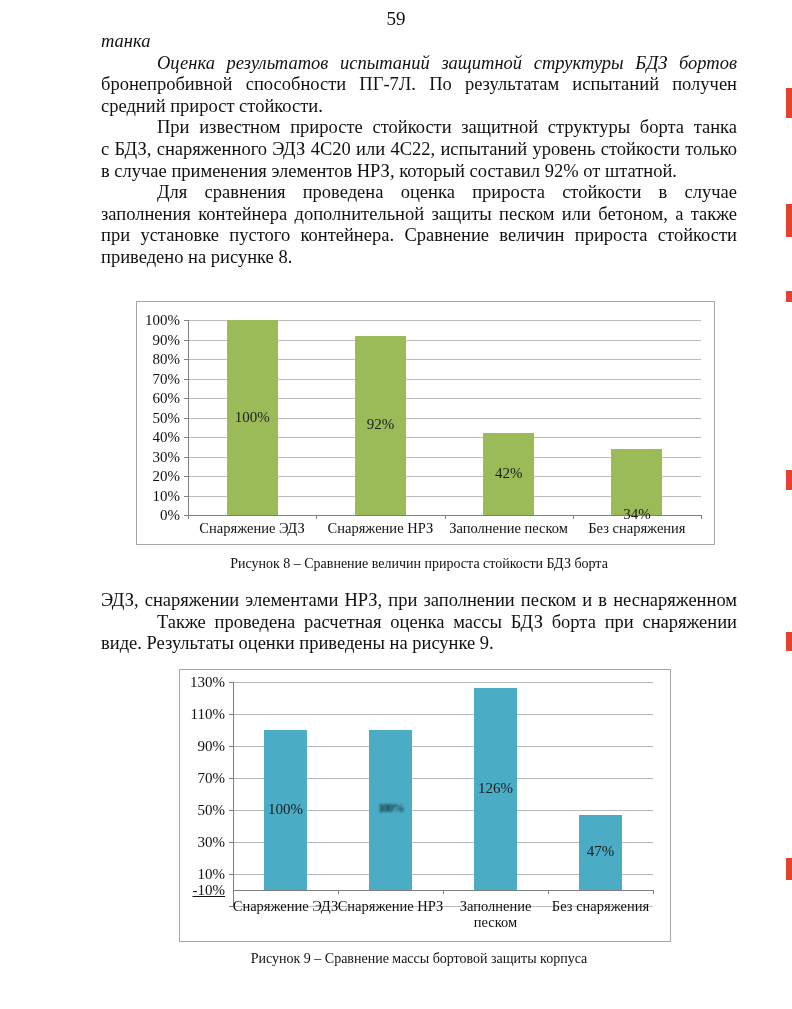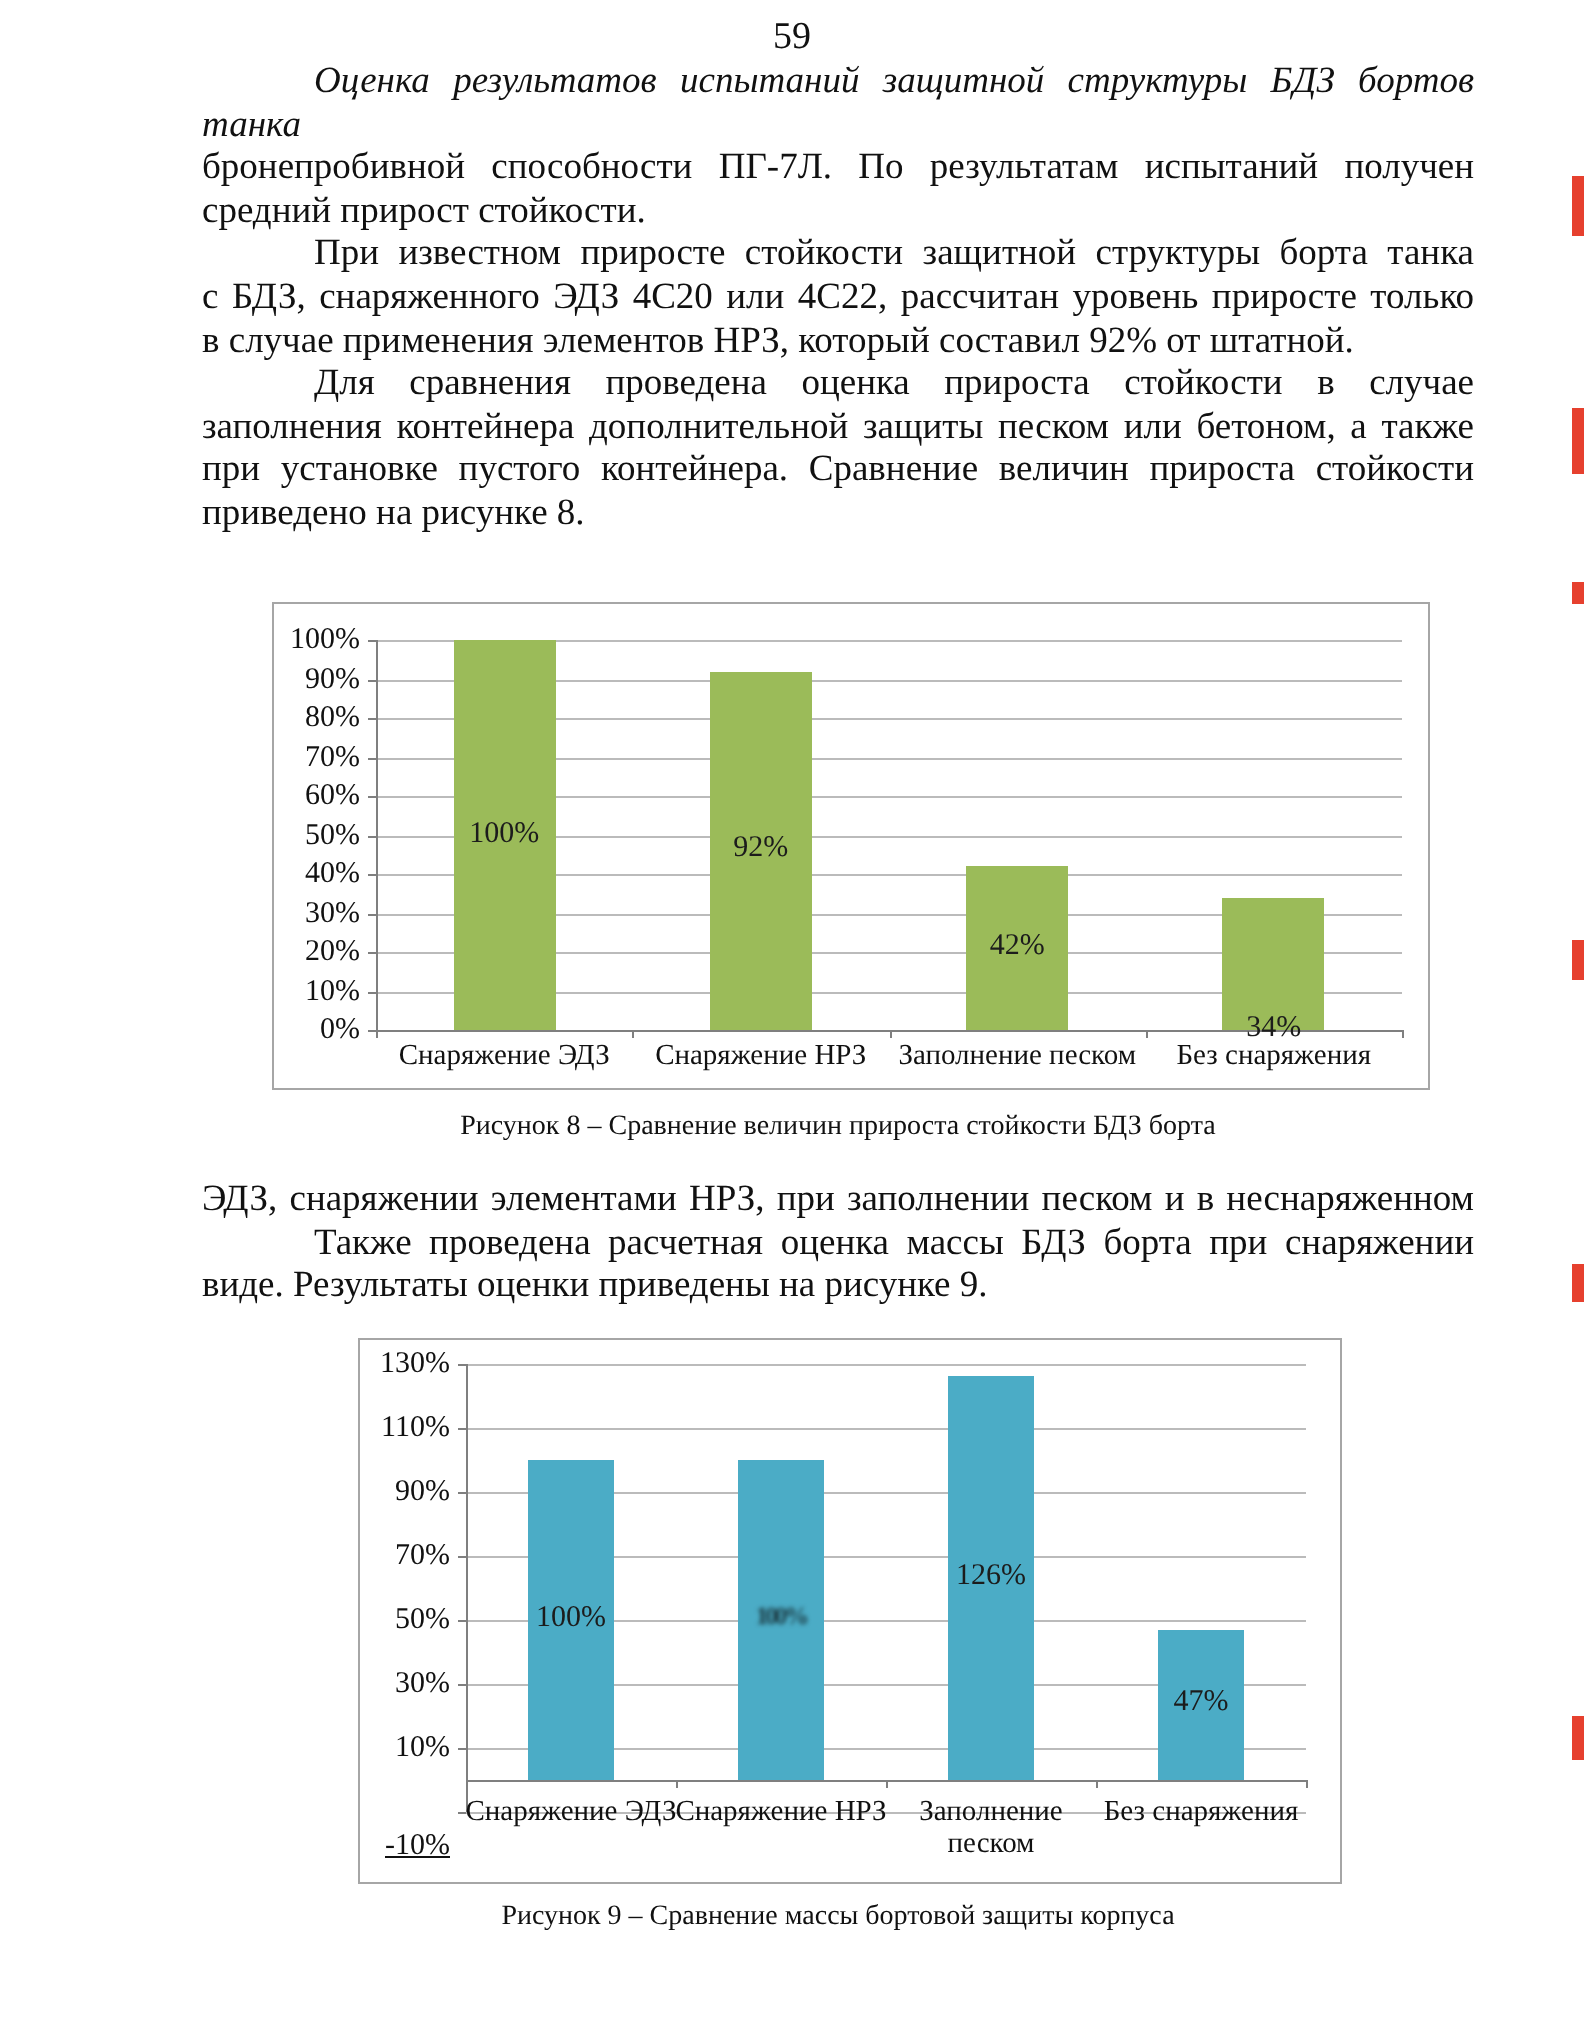--- a/index.html
+++ b/index.html
@@ -27,30 +27,30 @@
   .mark{position:absolute;left:786px;width:6px;}
 </style>
 </head>
 <body>
 
 <div class="page">
   <div class="pagenum">59</div>
 
   <div id="text-top" class="textblock">
       <div class="block block-heading">
+        <div class="line last">танка</div>
         <div class="line first">Оценка результатов испытаний защитной структуры БДЗ бортов</div>
-        <div class="line last">танка</div>
       </div>
       <div class="block block-body">
         <div class="line">бронепробивной способности ПГ-7Л. По результатам испытаний получен</div>
         <div class="line last">средний прирост стойкости.</div>
       </div>
       <div class="block block-body">
         <div class="line first">При известном приросте стойкости защитной структуры борта танка</div>
-        <div class="line">с БДЗ, снаряженного ЭДЗ 4С20 или 4С22, рассчитан уровень приросте только</div>
+        <div class="line">с БДЗ, снаряженного ЭДЗ 4С20 или 4С22, испытаний уровень стойкости только</div>
         <div class="line last">в случае применения элементов НРЗ, который составил 92% от штатной.</div>
       </div>
       <div class="block block-body">
         <div class="line first">Для сравнения проведена оценка прироста стойкости в случае</div>
         <div class="line">заполнения контейнера дополнительной защиты песком или бетоном, а также</div>
         <div class="line">при установке пустого контейнера. Сравнение величин прироста стойкости</div>
         <div class="line last">приведено на рисунке 8.</div>
       </div>
     </div>
 
@@ -134,21 +134,21 @@
       <div class="grid dark" style="left: 49px; top: 140px; width: 4px;"></div>
       <div class="ylab" style="left: 0px; top: 132px; width: 45px;">50%</div>
       <div class="grid" style="left: 53px; top: 172px; width: 420px;"></div>
       <div class="grid dark" style="left: 49px; top: 172px; width: 4px;"></div>
       <div class="ylab" style="left: 0px; top: 164px; width: 45px;">30%</div>
       <div class="grid" style="left: 53px; top: 204px; width: 420px;"></div>
       <div class="grid dark" style="left: 49px; top: 204px; width: 4px;"></div>
       <div class="ylab" style="left: 0px; top: 196px; width: 45px;">10%</div>
       <div class="grid" style="left: 53px; top: 236px; width: 420px;"></div>
       <div class="grid dark" style="left: 49px; top: 236px; width: 4px;"></div>
-      <div class="ylab" style="left: 0px; top: 245px; width: 45px; text-decoration: underline;">-10%</div>
+      <div class="ylab" style="left: 0px; top: 212px; width: 45px; text-decoration: underline;">-10%</div>
       <div class="vaxis" style="left: 53px; top: 12px; width: 1px; height: 224px;"></div>
       <div class="grid dark" style="left: 53px; top: 220px; width: 420px;"></div>
       <div class="vaxis" style="left: 53px; top: 220px; width: 1px; height: 4px;"></div>
       <div class="vaxis" style="left: 158px; top: 220px; width: 1px; height: 4px;"></div>
       <div class="vaxis" style="left: 263px; top: 220px; width: 1px; height: 4px;"></div>
       <div class="vaxis" style="left: 368px; top: 220px; width: 1px; height: 4px;"></div>
       <div class="vaxis" style="left: 473px; top: 220px; width: 1px; height: 4px;"></div>
       <div class="bar" style="left: 84px; top: 60px; width: 43px; height: 160px; background: rgb(75, 172, 198);"></div>
       <div class="dlab" style="left: 70.5px; top: 131px; width: 70px;">100%</div>
       <div class="cat" style="left: 49.5px; top: 229px; width: 112px;">Снаряжение ЭДЗ</div>

